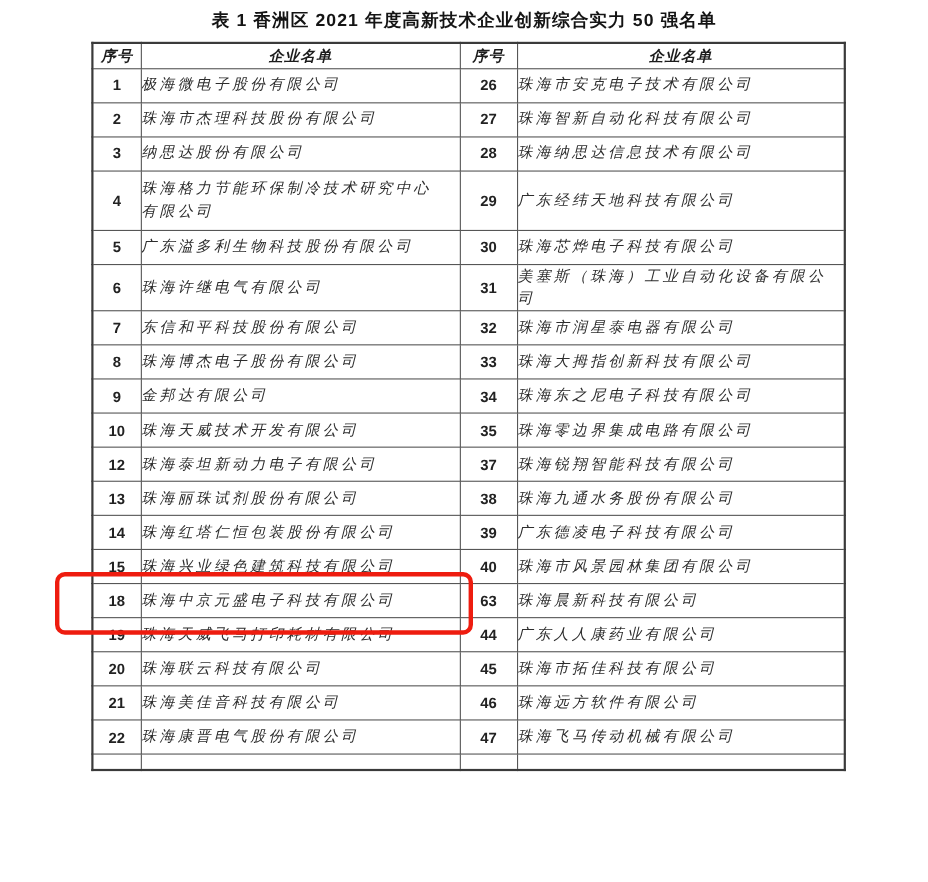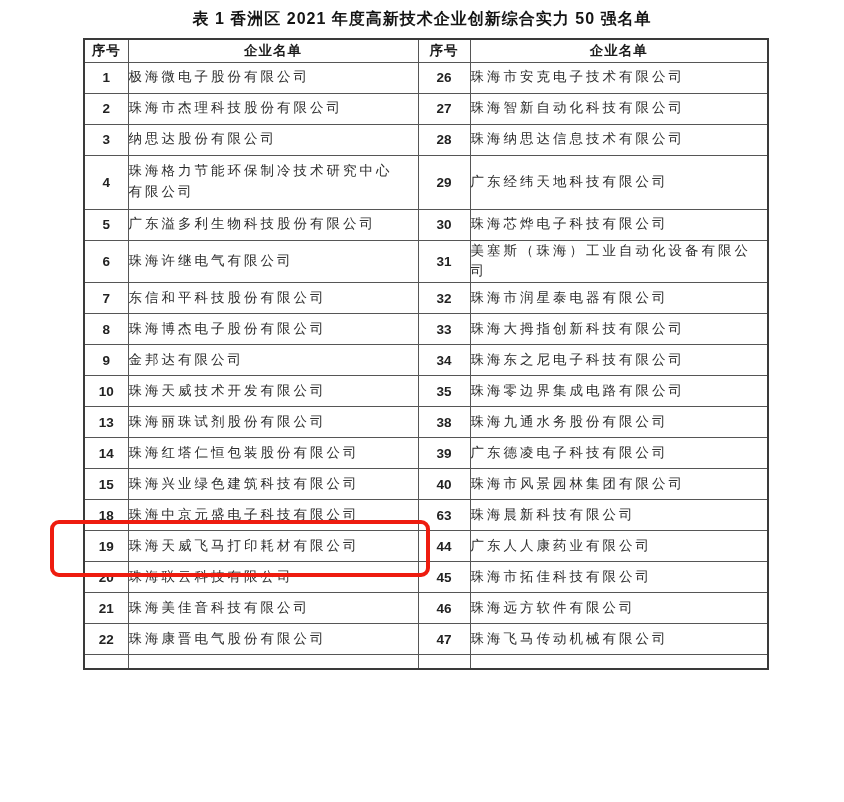--- a/index.html
+++ b/index.html
@@ -32,21 +32,21 @@
     table-layout: fixed;
     border: 2px solid #3a3a3a;
   }
   table.roster th,
   table.roster td {
     border: 1px solid #565656;
     padding: 0;
     overflow: hidden;
   }
   table.roster tr { height: 31px; }
-  table.roster tr.header-row { height: 23px; }
+  table.roster tr.header-row { height: 23px; font-style: italic; }
   table.roster tr.tall { height: 54px; }
   table.roster tr.partial { height: 14px; }
   th.header-cell {
     font-size: 13.5px;
     font-weight: bold;
     color: #1c1c1c;
     text-align: center;
     letter-spacing: 1px;
   }
   td.rank-cell {
@@ -59,20 +59,21 @@
   td.company-cell {
     text-align: left;
     vertical-align: middle;
     font-size: 13.5px;
     color: #2d2d2d;
     padding-left: 12px;
     padding-right: 4px;
     letter-spacing: 3px;
     white-space: pre-line;
     line-height: 1.55;
+    font-style: italic;
   }
   .highlight-box {
     position: absolute;
     left: 50px;
     top: 520px;
     width: 380px;
     height: 57px;
     border: 4px solid #ee1c0f;
     border-radius: 9px;
     background: transparent;
@@ -159,20 +160,26 @@
           <td class="rank-cell">34</td>
           <td class="company-cell">珠海东之尼电子科技有限公司</td>
         </tr>
         <tr>
           <td class="rank-cell">10</td>
           <td class="company-cell">珠海天威技术开发有限公司</td>
           <td class="rank-cell">35</td>
           <td class="company-cell">珠海零边界集成电路有限公司</td>
         </tr>
         <tr>
+          <td class="rank-cell">12</td>
+          <td class="company-cell">珠海泰坦新动力电子有限公司</td>
+          <td class="rank-cell">37</td>
+          <td class="company-cell">珠海锐翔智能科技有限公司</td>
+        </tr>
+        <tr>
           <td class="rank-cell">13</td>
           <td class="company-cell">珠海丽珠试剂股份有限公司</td>
           <td class="rank-cell">38</td>
           <td class="company-cell">珠海九通水务股份有限公司</td>
         </tr>
         <tr>
           <td class="rank-cell">14</td>
           <td class="company-cell">珠海红塔仁恒包装股份有限公司</td>
           <td class="rank-cell">39</td>
           <td class="company-cell">广东德凌电子科技有限公司</td>

